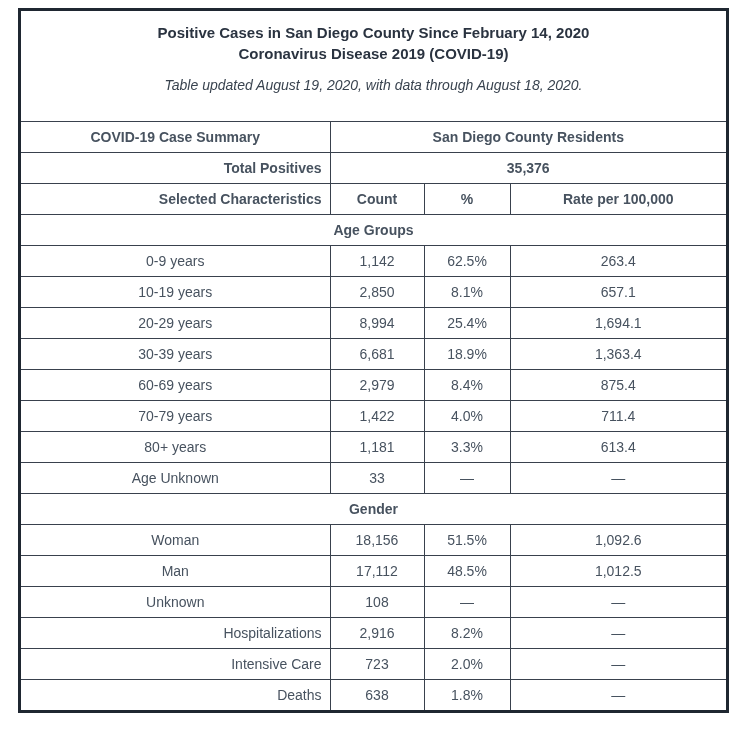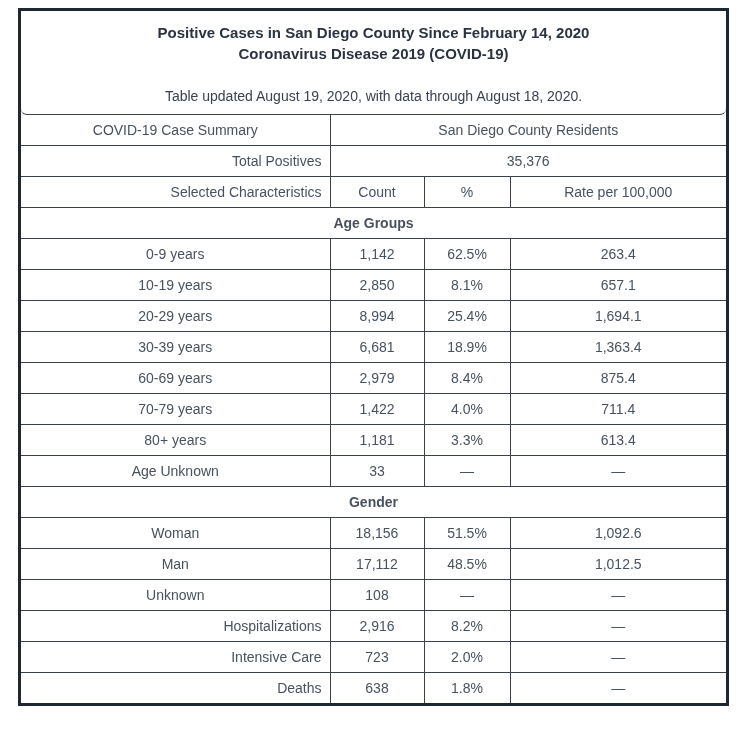--- a/index.html
+++ b/index.html
@@ -9,52 +9,52 @@
     font-family: "Liberation Sans", sans-serif;
   }
   .report {
     width: 705px;
     margin: 8px 0 0 18px;
     border: 3px solid #1f2731;
     background: #ffffff;
   }
   .hdr {
     text-align: center;
-    padding: 11px 10px 10px 10px;
+    padding: 11px 10px 28px 10px;
     border-bottom: 1px solid #39414d;
-    border-radius: 6px;
   }
   .t1 {
     font-weight: 700;
     font-size: 15px;
     line-height: 21px;
     color: #2a3340;
   }
   .sub {
+    font-style: italic;
     font-size: 14px;
     color: #39434f;
-    margin-top: 24px;
+    margin-top: 13px;
   }
   table.grid {
     width: 100%;
     border-collapse: collapse;
     border: hidden; 
     table-layout: fixed;
   }
   table.grid td {
     border: 1px solid #39414d;
     height: 30px;
     font-size: 14px;
     color: #47525f;
     padding: 0 8px;
     vertical-align: middle;
     overflow: hidden;
     white-space: nowrap;
   }
-  td.b { font-weight: 400; color: #2b3540; }
+  td.b { font-weight: 700; color: #2b3540; }
   td.c { text-align: center; }
   td.l { text-align: right; }
   td.sec { font-weight: 700; color: #2b3540; text-align: center; }
 </style>
 </head>
 <body>
 
 <div class="report">
 
   <div class="hdr">

